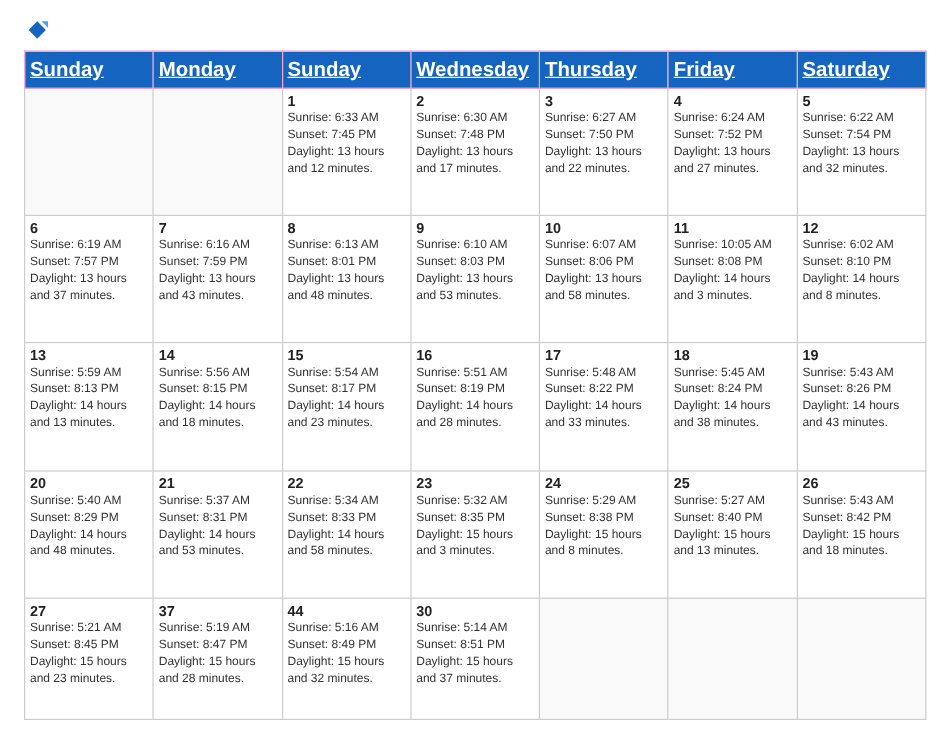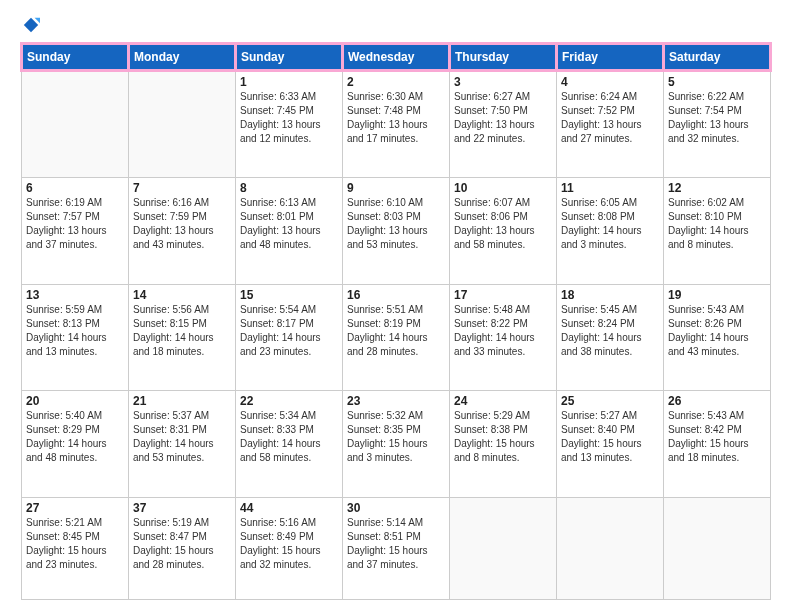--- a/index.html
+++ b/index.html
@@ -62,25 +62,26 @@
     .calendar {
       flex: 1;
       border: 1px solid #ccc;
       border-collapse: collapse;
       width: 100%;
       table-layout: fixed;
     }
     .calendar th {
       background: #1565c0;
       color: #fff;
-      font-size: 12px;
+      font-size: 17px;
       padding: 5px 4px;
       text-align: left;
-      border: 3px solid #f9a8d4;
+      border: 1px solid #f9a8d4;
       font-weight: 600;
+      text-decoration: underline;
     }
     .calendar td {
       border: 1px solid #ccc;
       vertical-align: top;
       padding: 3px 4px;
       font-size: 9.5px;
       color: #333;
       background: #fff;
       width: calc(100% / 7);
     }
@@ -201,21 +202,21 @@
 Daylight: 13 hours and 53 minutes.</div>
           </td>
           <td>
             <span class="day-num">10</span>
             <div class="day-info">Sunrise: 6:07 AM
 Sunset: 8:06 PM
 Daylight: 13 hours and 58 minutes.</div>
           </td>
           <td>
             <span class="day-num">11</span>
-            <div class="day-info">Sunrise: 6:05 AM
+            <div class="day-info">Sunrise: 10:05 AM
 Sunset: 8:08 PM
 Daylight: 14 hours and 3 minutes.</div>
           </td>
           <td>
             <span class="day-num">12</span>
             <div class="day-info">Sunrise: 6:02 AM
 Sunset: 8:10 PM
 Daylight: 14 hours and 8 minutes.</div>
           </td>
         </tr>

